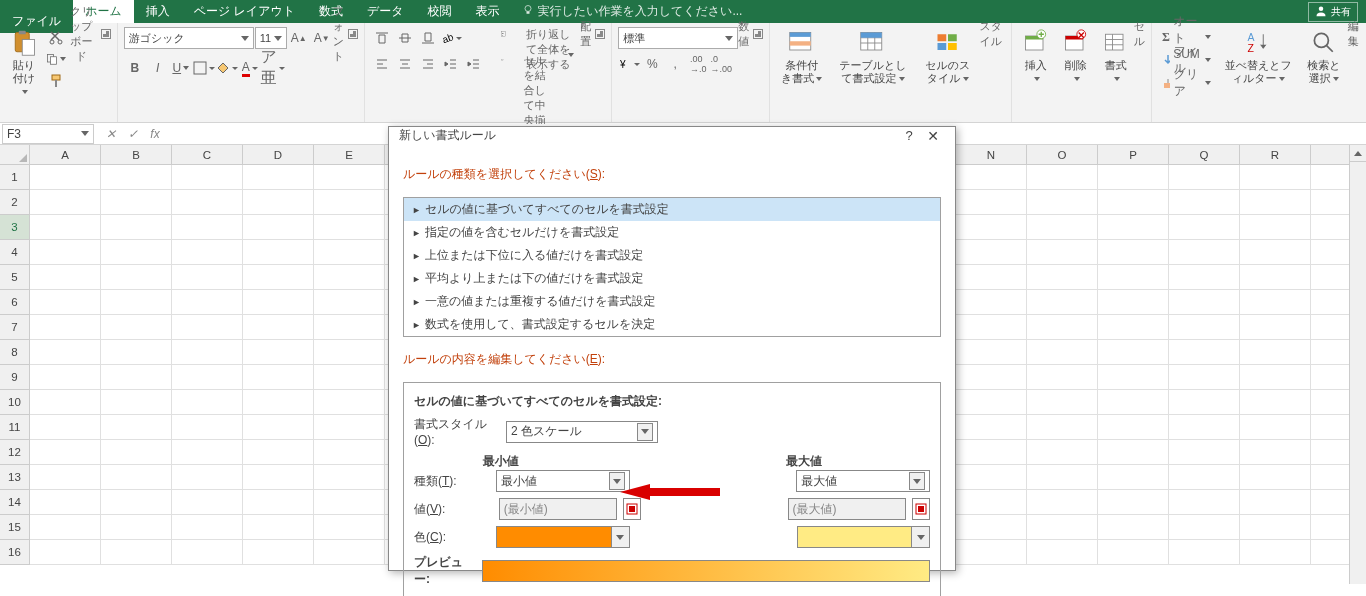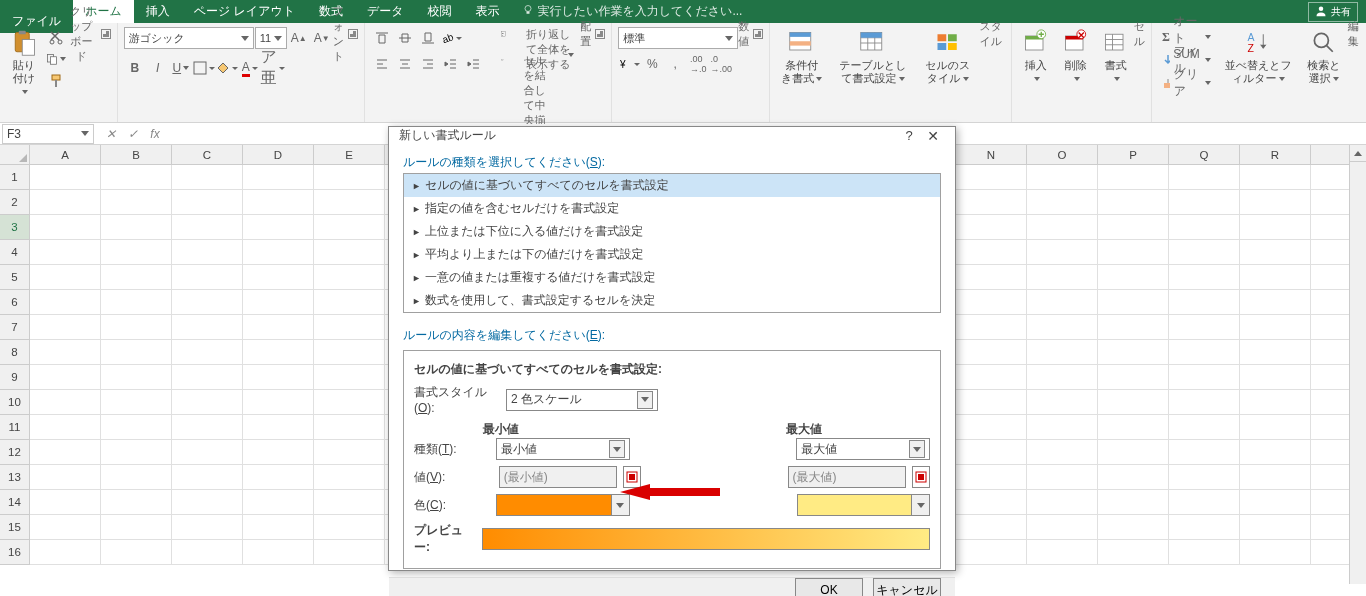--- a/index.html
+++ b/index.html
@@ -65,21 +65,21 @@
 .vsb { width: 17px; background: #f0f0f0; border-left: 1px solid #ccc; position: relative; }
 .vsb-btn { height: 17px; border-bottom: 1px solid #ccc; display:flex; align-items:center; justify-content:center; cursor:pointer; }
 
 
 .dialog { position: absolute; left: 388px; top: 126px; width: 568px; height: 445px; background: #fff; border: 1px solid #888; box-shadow: 2px 2px 8px rgba(0,0,0,0.3); z-index: 100; display: flex; flex-direction: column; }
 .dlg-title { height: 30px; background: #fff; display: flex; align-items: center; padding: 0 10px; font-size: 12px; color: #444; }
 .dlg-title-txt { flex: 1; }
 .dlg-help { width: 24px; text-align: center; cursor: pointer; font-size: 13px; }
 .dlg-close { width: 24px; text-align: center; cursor: pointer; font-size: 14px; }
 .dlg-body { padding: 8px 14px; flex: 1; font-size: 12px; }
-.section-lbl { margin: 2px 0; color: #0369a1; }
+.section-lbl { margin: 14px 0; color: #c2410c; }
 .accesskey { text-decoration: underline; }
 .rule-list { border: 1px solid #a0a0a0; background: #fff; }
 .rule-item { padding: 3px 8px; cursor: pointer; display: flex; align-items: center; gap: 4px; }
 .rule-item.selected { background: #cce4f7; }
 .rule-bullet { font-size: 9px; }
 .edit-box { border: 1px solid #a0a0a0; padding: 10px 10px 12px 10px; margin-top: 6px; }
 .bold-lbl { font-weight: bold; margin-bottom: 6px; }
 .form-row { display: flex; align-items: center; margin-bottom: 6px; gap: 6px; }
 .f-label { width: 86px; }
 .dd-select { height: 22px; border: 1px solid #888; background: #fff; display: inline-flex; align-items: center; justify-content: space-between; padding: 0 4px; min-width: 110px; cursor: pointer; }

